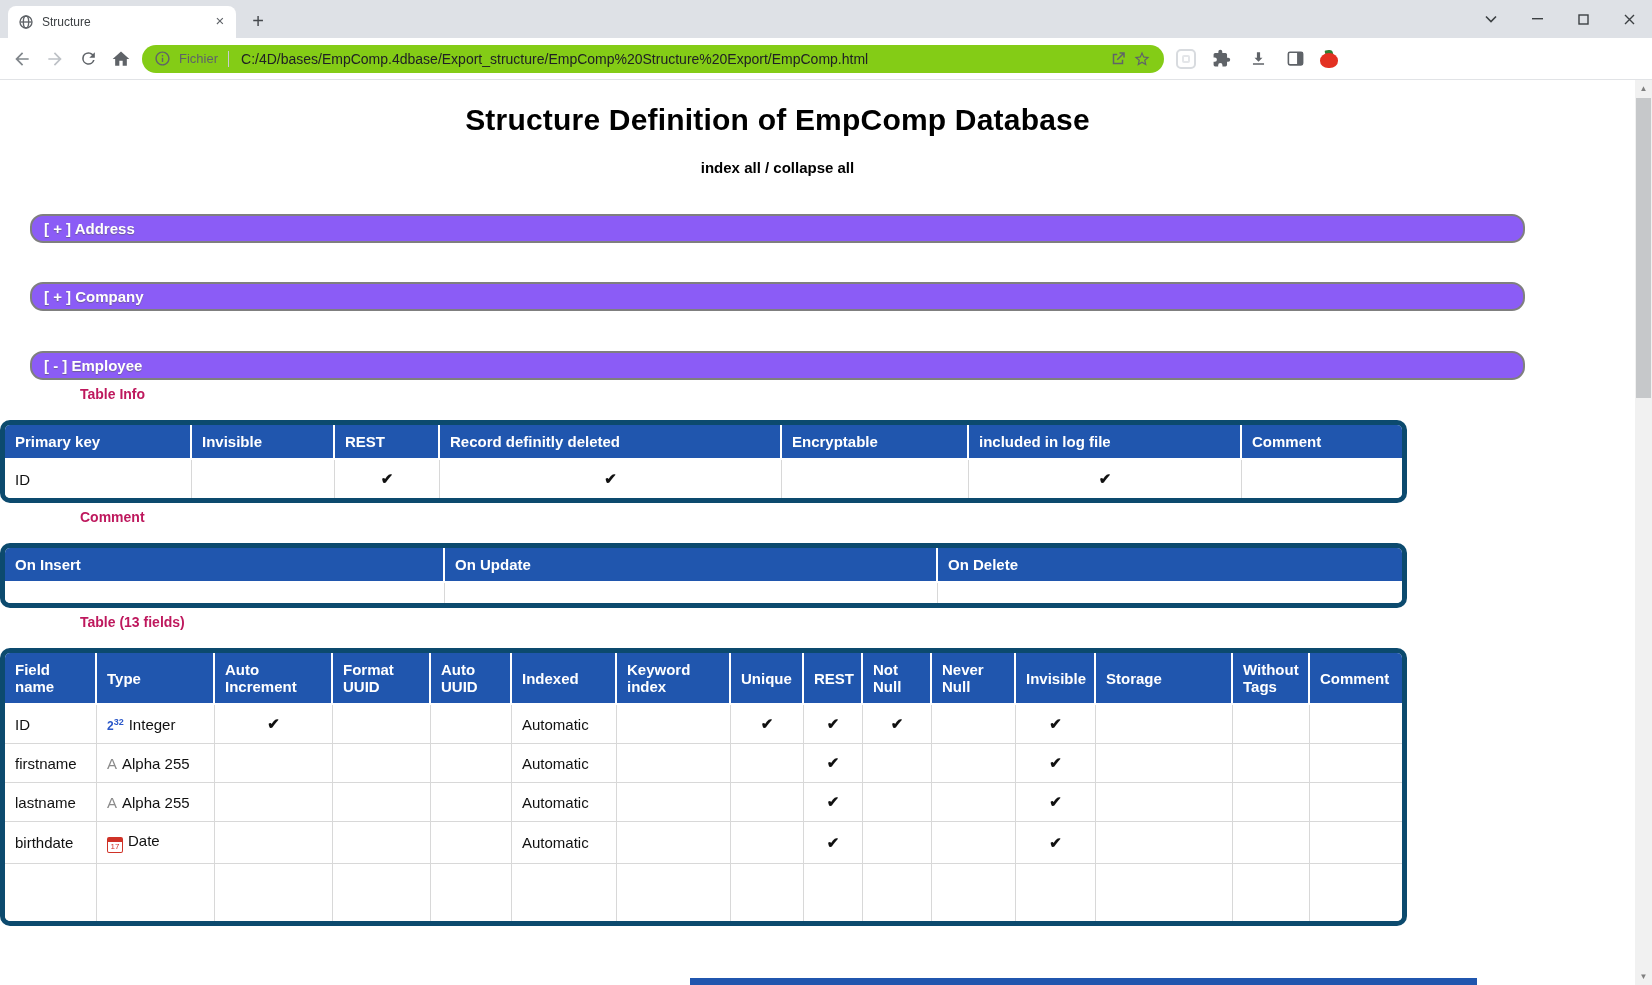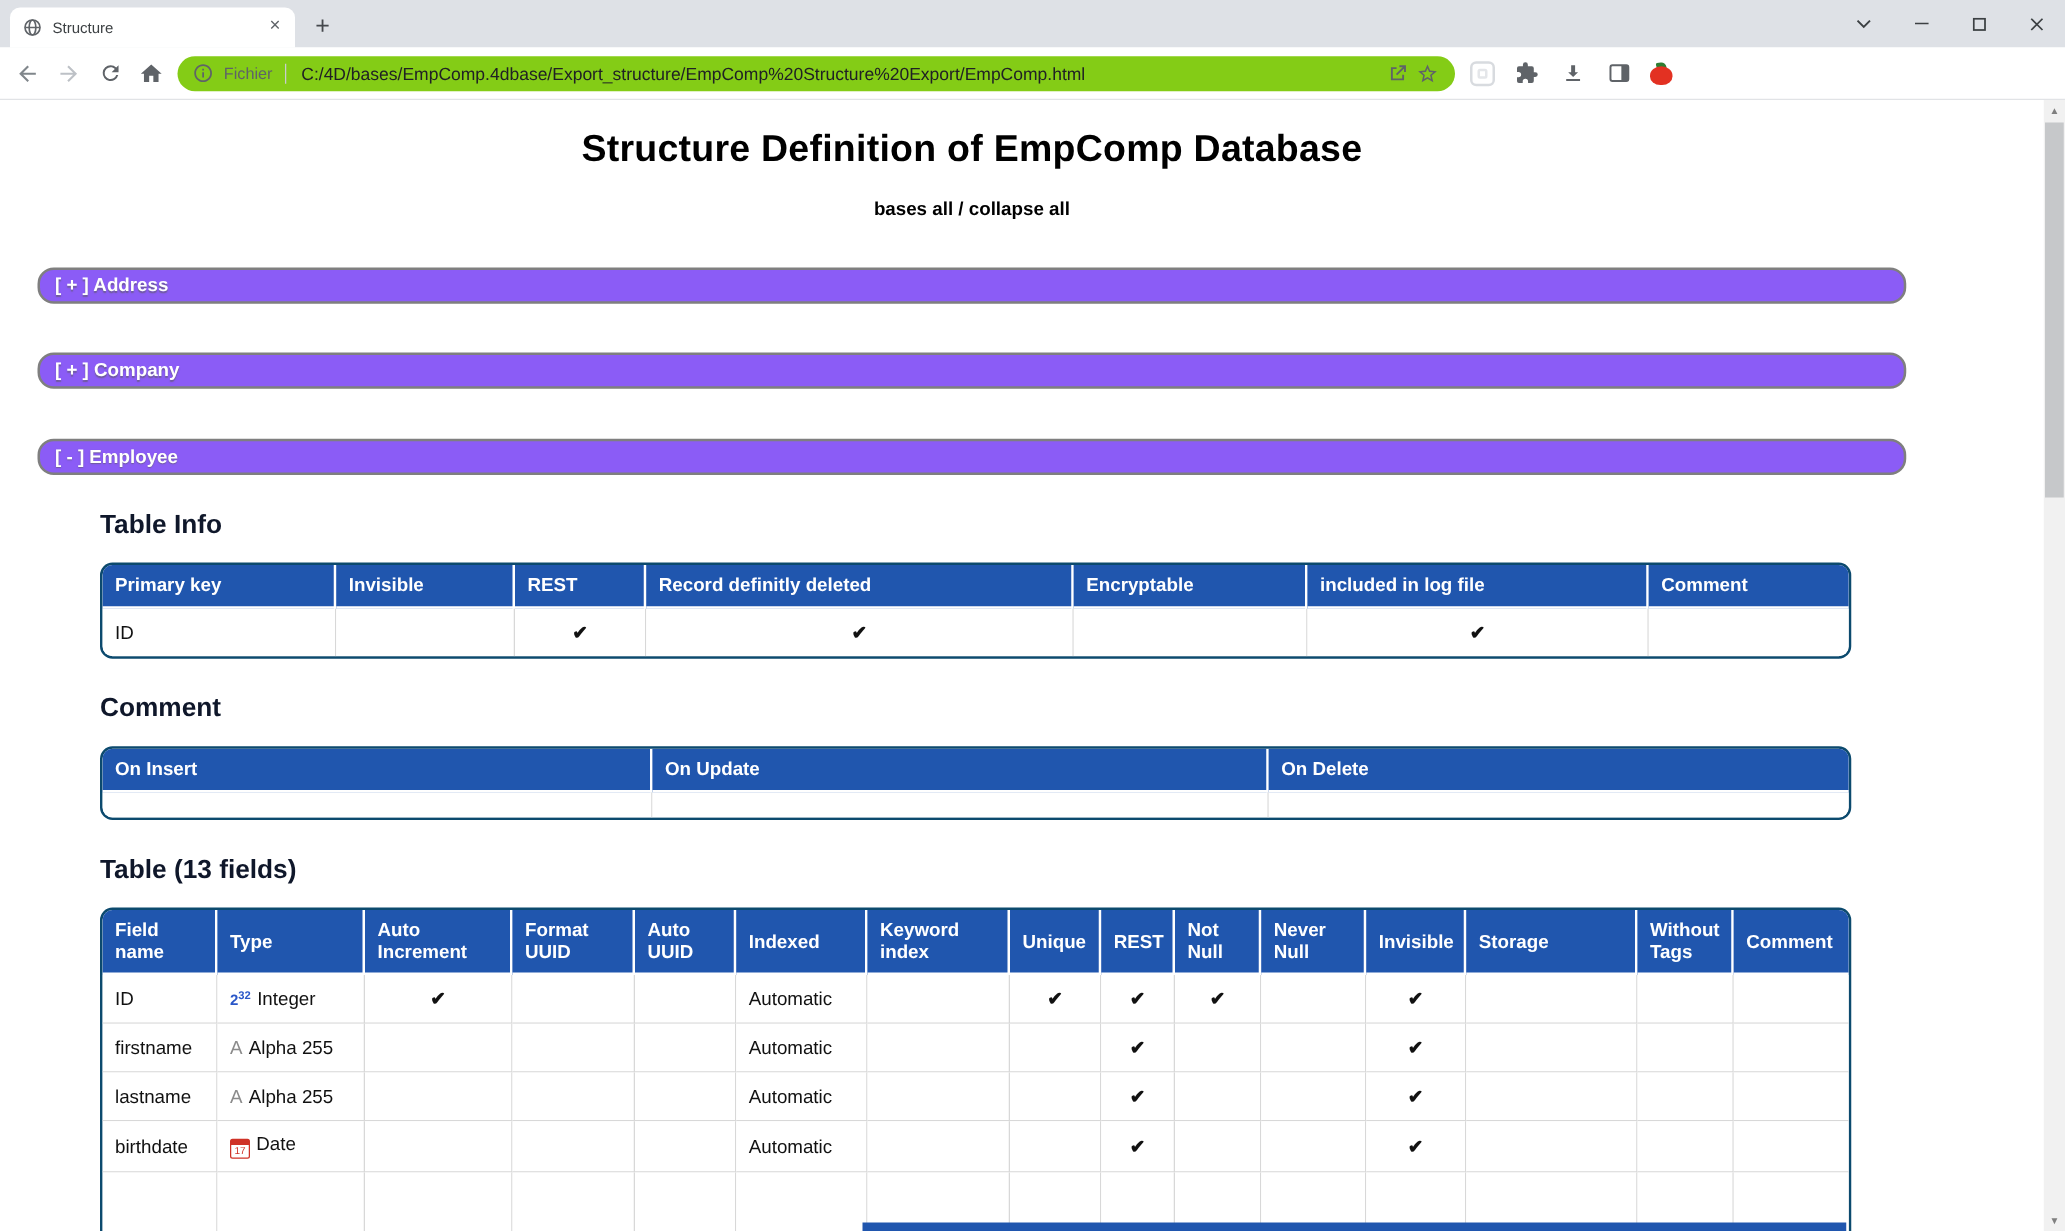--- a/index.html
+++ b/index.html
@@ -50,24 +50,24 @@
   .page-title { margin-top:23px; padding-right:80px; text-align:center; font-size:30px; font-weight:bold;
                 color:#000; letter-spacing:0.2px; }
   .expand-line { margin-top:22px; padding-right:80px; text-align:center; font-size:15px; font-weight:bold; color:#000; }
   .expand-line span { cursor:pointer; }
 
   .secbar { margin:0 0 0 30px; width:1495px; height:29px; background:#8b5cf6; border:2px solid #7f7f7f;
             border-radius:13px; color:#fff; font-weight:bold; font-size:15px; line-height:25px;
             padding-left:12px; text-shadow:0 1px 1px rgba(90,90,90,0.6); }
   .gap38 { margin-top:38px; } .gap39 { margin-top:39px; } .gap40 { margin-top:40px; }
 
-  h3.sechead { margin:28px 0 18px 80px; font-size:21px; font-weight:bold; color:#0f172a; }
-
-  table.tbl { border-collapse:separate; border-spacing:0; margin-left:80px; width:1397px;
-              table-layout:fixed; border:2px solid #0c4a6e; border-radius:10px; overflow:hidden; }
+  h3.sechead { margin:6px 0 18px 80px; font-size:14px; font-weight:bold; color:#be185d; }
+
+  table.tbl { border-collapse:separate; border-spacing:0; width:1397px;
+              table-layout:fixed; border:5px solid #0c4a6e; border-radius:10px; overflow:hidden; }
   table.tbl th { background:#2056ae; color:#fff; font-size:15px; font-weight:bold; text-align:left;
                  padding:8px 10px; border-right:2px solid #fff; border-bottom:2px solid #fff; vertical-align:middle; }
   table.tbl th:last-child { border-right:none; }
   table.tbl td { background:#fff; color:#111; font-size:15px; padding:10px 10px; border-right:1px solid #d8d8d8;
                  border-bottom:1px solid #d8d8d8; vertical-align:middle; word-wrap:break-word; }
   table.tbl td:last-child { border-right:none; }
   table.tbl tr:last-child td { border-bottom:none; }
   td.ck { text-align:center; color:#1c7c1c; font-size:13px; font-weight:bold; }
   .trig-empty td { padding:2px 10px; height:18px; }
 
@@ -191,21 +191,21 @@
         <span class="leaf"></span>
         <span class="body"></span>
       </span>
   </div>
 </div>
 
 <div class="page">
 
   <div class="page-title">Structure Definition of EmpComp Database</div>
 
-  <div class="expand-line"><span>bases all</span><span> / </span><span>collapse all</span></div>
+  <div class="expand-line"><span>index all</span><span> / </span><span>collapse all</span></div>
 
   <div class="secbar gap38">[ + ] Address</div>
   <div class="secbar gap39">[ + ] Company</div>
   <div class="secbar gap40">[ - ] Employee</div>
 
   <h3 class="sechead">Table Info</h3>
   <table class="tbl">
     <colgroup>
         <col style="width:187px">
         <col style="width:143px">

